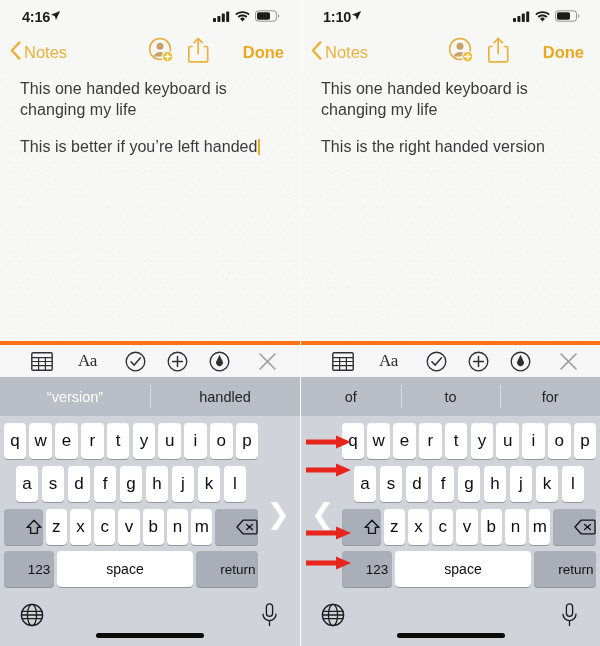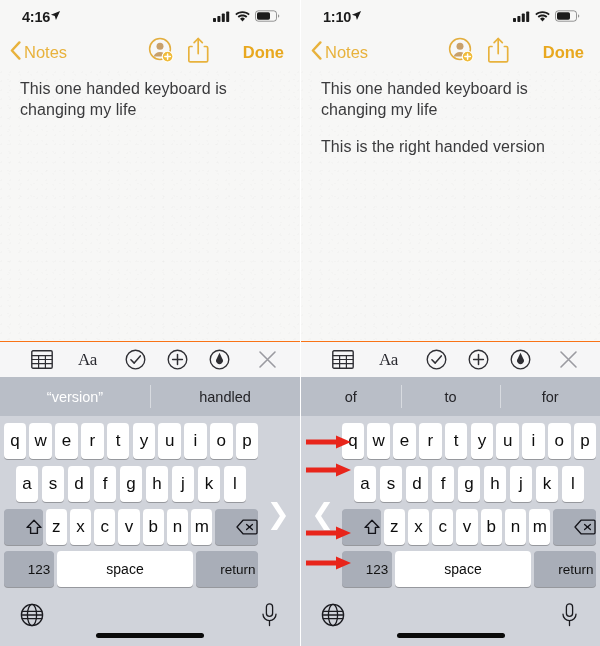--- a/index.html
+++ b/index.html
@@ -82,21 +82,21 @@
     background: #e9a826;
     vertical-align: -3px;
     margin-left: 1px;
   }
 
   
   .format-bar {
     position: absolute; left: 0; right: 0;
     top: 341px; height: 36px;
     background: #f6f6f7;
-    border-top: 1px solid #f97316;
+    border-top: 4px solid #f97316;
     display: flex; align-items: center;
   }
   .fmt-icon {
     display: flex; align-items: center; justify-content: center;
     cursor: pointer;
     color: #2e2e33;
   }
   .fmt-aa {
     font-size: 17px; color: #2a2a30;
     font-family: "Liberation Serif", serif;
@@ -275,20 +275,21 @@
             <path d="M10.2 16.6 V1.7" fill="none" stroke="#e8b23c" stroke-width="1.7" stroke-linecap="round"></path>
             <path d="M6.1 5.7 L10.2 1.5 L14.3 5.7" fill="none" stroke="#e8b23c" stroke-width="1.7" stroke-linecap="round" stroke-linejoin="round"></path>
           </svg>
         </span>
         <span class="done-btn">Done</span>
       </div>
     </div>
 
     <div class="note-body">
       <div class="note-para">This one handed keyboard is changing my life</div>
+      <div class="note-para second"><span>This is better if you’re left handed</span><span class="caret"></span></div>
     </div>
 
     <div class="format-bar">
       <span class="fmt-icon" style="position:absolute;left:31px;">
         <svg width="22" height="19" viewBox="0 0 22 19">
           <rect x="0.8" y="0.8" width="20.4" height="17.4" rx="1.2" fill="none" stroke="#2e2e33" stroke-width="1.4"></rect>
           <path d="M0.8 5.6 H21.2 M0.8 9.5 H21.2 M0.8 13.6 H21.2 M7.6 5.6 V18.2 M14.4 5.6 V18.2" stroke="#2e2e33" stroke-width="1.2"></path>
         </svg>
       </span>
       <span class="fmt-icon fmt-aa" style="position:absolute;left:78px;">Aa</span>

